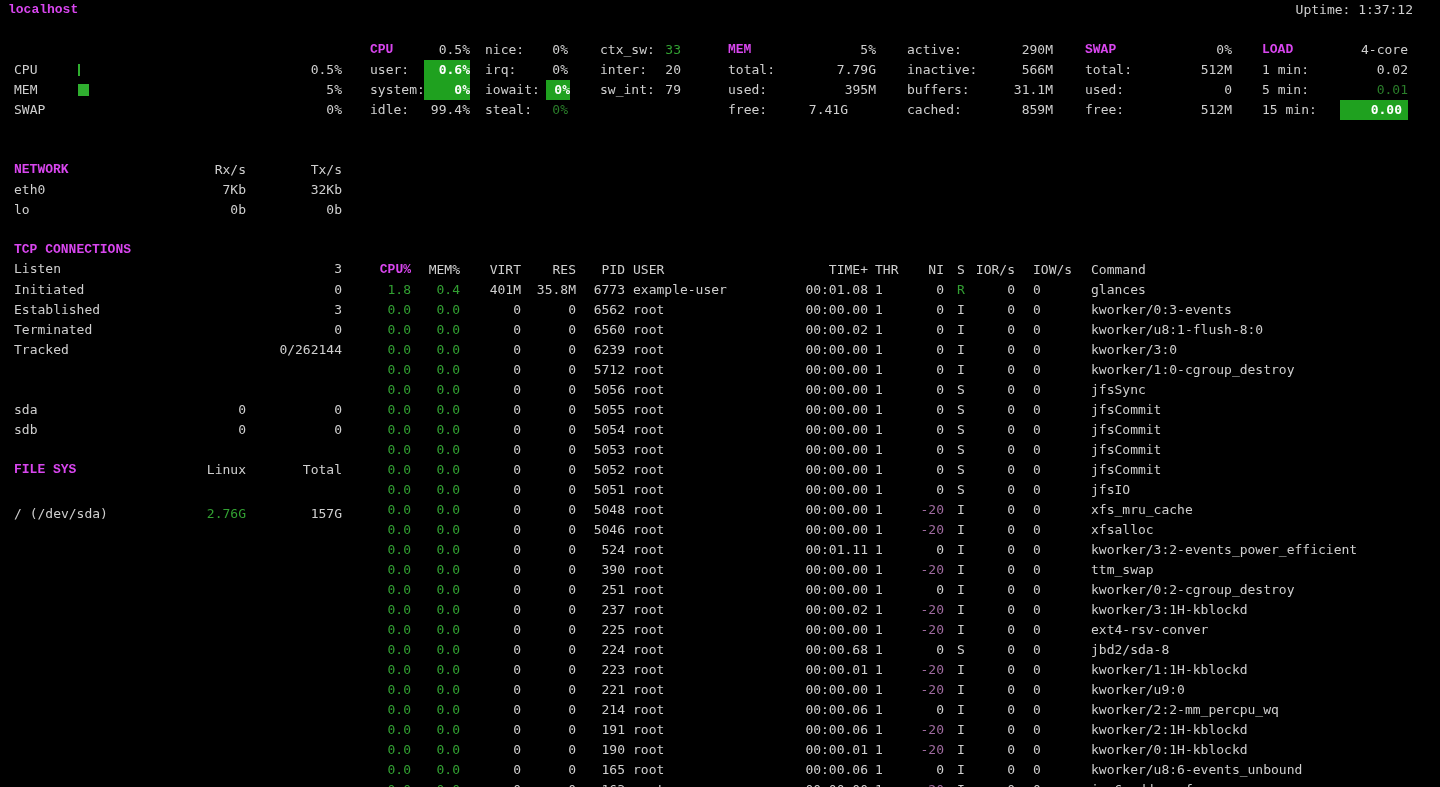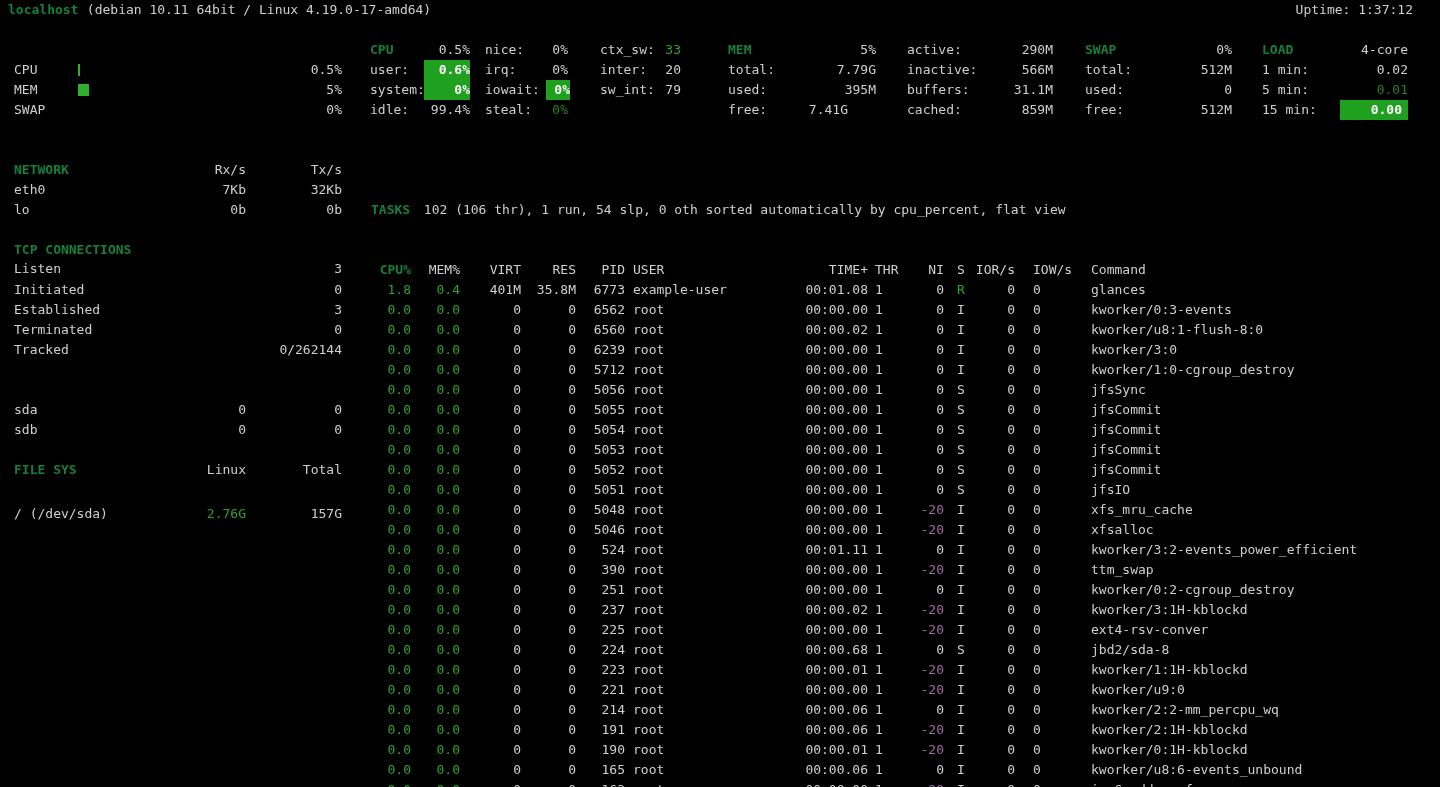--- a/index.html
+++ b/index.html
@@ -1,36 +1,35 @@
 <!DOCTYPE html>
 <html><head>
 <meta charset="utf-8">
 <style>
   html,body{margin:0;padding:0;background:#000;}
   #screen{position:relative;width:1440px;height:787px;background:#000;overflow:hidden;
     font-family:"DejaVu Sans Mono","Liberation Mono",monospace;font-size:13px;color:#cfcfcf;}
   .line{position:absolute;left:0;width:1440px;height:20px;line-height:20px;white-space:pre;}
   .abs{position:absolute;top:0;height:20px;line-height:20px;white-space:pre;display:block;}
   .r{text-align:right;}
-  .b{font-weight:bold;color:#15803d;}
+  .b{font-weight:bold;color:#d946ef;font-family:Liberation Mono, monospace;}
   .green{color:#32a032;}
   .dimgreen{color:#2a7e2a;}
   .purple{color:#a06ba0;}
   .bgbox{background:#1fa11f;color:#ffffff;font-weight:bold;text-align:right;}
   .bar{position:absolute;top:4px;height:12px;}
   .barfill{position:absolute;left:0;top:0;height:12px;background:#2fae2f;}
 </style>
 </head>
 <body>
 
 <div id="screen">
 
   <div class="line" style="top:0">
     <span class="abs b" style="left:8px">localhost</span>
-    <span class="abs" style="left:79px"> (debian 10.11 64bit / Linux 4.19.0-17-amd64)</span>
     <span class="abs r" style="left:1213px;width:200px">Uptime: 1:37:12</span>
   </div>
 
   <div id="quicklook">
       <div class="line" style="top: 60px;"><span class="abs" style="left:14px">CPU</span><span class="bar" style="left:78px;width:212px"><span class="barfill" style="width: 2px;"></span></span><span class="abs r" style="left:262px;width:80px">0.5%</span></div>
       <div class="line" style="top: 80px;"><span class="abs" style="left:14px">MEM</span><span class="bar" style="left:78px;width:212px"><span class="barfill" style="width: 10.6px;"></span></span><span class="abs r" style="left:262px;width:80px">5%</span></div>
       <div class="line" style="top: 100px;"><span class="abs" style="left:14px">SWAP</span><span class="bar" style="left:78px;width:212px"><span class="barfill" style="width: 0px;"></span></span><span class="abs r" style="left:262px;width:80px">0%</span></div>
     </div>
 
   <div>
@@ -160,24 +159,20 @@
   <div class="line" style="top:460px">
     <span class="abs b" style="left:14px">FILE SYS</span>
     <span class="abs r" style="left:186px;width:60px">Linux</span>
     <span class="abs r" style="left:282px;width:60px">Total</span>
   </div>
   <div id="filesys-rows">
       <div class="line" style="top: 504px;"><span class="abs" style="left:14px">/ (/dev/sda)</span><span class="abs r green" style="left:186px;width:60px">2.76G</span><span class="abs r" style="left:282px;width:60px">157G</span></div>
     </div>
 
 
-  <div class="line" style="top:200px">
-    <span class="abs b" style="left:371px">TASKS</span>
-    <span class="abs" style="left:416px"> 102 (106 thr), 1 run, 54 slp, 0 oth sorted automatically by cpu_percent, flat view</span>
-  </div>
 
   <div id="process-table">
       <div class="line" style="top: 260px;"><span class="abs r b" style="left:361px;width:50px">CPU%</span><span class="abs r" style="left:415px;width:45px">MEM%</span><span class="abs r" style="left:471px;width:50px">VIRT</span><span class="abs r" style="left:526px;width:50px">RES</span><span class="abs r" style="left:580px;width:45px">PID</span><span class="abs" style="left:633px">USER</span><span class="abs r" style="left:768px;width:100px">TIME+</span><span class="abs" style="left:875px">THR</span><span class="abs r" style="left:900px;width:44px">NI</span><span class="abs" style="left:957px">S</span><span class="abs r" style="left:971px;width:44px">IOR/s</span><span class="abs" style="left:1033px">IOW/s</span><span class="abs" style="left:1091px">Command</span></div>
       <div class="line" style="top: 280px;"><span class="abs r green" style="left:361px;width:50px">1.8</span><span class="abs r green" style="left:415px;width:45px">0.4</span><span class="abs r" style="left:471px;width:50px">401M</span><span class="abs r" style="left:526px;width:50px">35.8M</span><span class="abs r" style="left:580px;width:45px">6773</span><span class="abs" style="left:633px">example-user</span><span class="abs r" style="left:768px;width:100px">00:01.08</span><span class="abs" style="left:875px">1</span><span class="abs r" style="left:900px;width:44px">0</span><span class="abs green" style="left:957px">R</span><span class="abs r" style="left:971px;width:44px">0</span><span class="abs" style="left:1033px">0</span><span class="abs" style="left:1091px">glances</span></div>
       <div class="line" style="top: 300px;"><span class="abs r green" style="left:361px;width:50px">0.0</span><span class="abs r green" style="left:415px;width:45px">0.0</span><span class="abs r" style="left:471px;width:50px">0</span><span class="abs r" style="left:526px;width:50px">0</span><span class="abs r" style="left:580px;width:45px">6562</span><span class="abs" style="left:633px">root</span><span class="abs r" style="left:768px;width:100px">00:00.00</span><span class="abs" style="left:875px">1</span><span class="abs r" style="left:900px;width:44px">0</span><span class="abs" style="left:957px">I</span><span class="abs r" style="left:971px;width:44px">0</span><span class="abs" style="left:1033px">0</span><span class="abs" style="left:1091px">kworker/0:3-events</span></div>
       <div class="line" style="top: 320px;"><span class="abs r green" style="left:361px;width:50px">0.0</span><span class="abs r green" style="left:415px;width:45px">0.0</span><span class="abs r" style="left:471px;width:50px">0</span><span class="abs r" style="left:526px;width:50px">0</span><span class="abs r" style="left:580px;width:45px">6560</span><span class="abs" style="left:633px">root</span><span class="abs r" style="left:768px;width:100px">00:00.02</span><span class="abs" style="left:875px">1</span><span class="abs r" style="left:900px;width:44px">0</span><span class="abs" style="left:957px">I</span><span class="abs r" style="left:971px;width:44px">0</span><span class="abs" style="left:1033px">0</span><span class="abs" style="left:1091px">kworker/u8:1-flush-8:0</span></div>
       <div class="line" style="top: 340px;"><span class="abs r green" style="left:361px;width:50px">0.0</span><span class="abs r green" style="left:415px;width:45px">0.0</span><span class="abs r" style="left:471px;width:50px">0</span><span class="abs r" style="left:526px;width:50px">0</span><span class="abs r" style="left:580px;width:45px">6239</span><span class="abs" style="left:633px">root</span><span class="abs r" style="left:768px;width:100px">00:00.00</span><span class="abs" style="left:875px">1</span><span class="abs r" style="left:900px;width:44px">0</span><span class="abs" style="left:957px">I</span><span class="abs r" style="left:971px;width:44px">0</span><span class="abs" style="left:1033px">0</span><span class="abs" style="left:1091px">kworker/3:0</span></div>
       <div class="line" style="top: 360px;"><span class="abs r green" style="left:361px;width:50px">0.0</span><span class="abs r green" style="left:415px;width:45px">0.0</span><span class="abs r" style="left:471px;width:50px">0</span><span class="abs r" style="left:526px;width:50px">0</span><span class="abs r" style="left:580px;width:45px">5712</span><span class="abs" style="left:633px">root</span><span class="abs r" style="left:768px;width:100px">00:00.00</span><span class="abs" style="left:875px">1</span><span class="abs r" style="left:900px;width:44px">0</span><span class="abs" style="left:957px">I</span><span class="abs r" style="left:971px;width:44px">0</span><span class="abs" style="left:1033px">0</span><span class="abs" style="left:1091px">kworker/1:0-cgroup_destroy</span></div>
       <div class="line" style="top: 380px;"><span class="abs r green" style="left:361px;width:50px">0.0</span><span class="abs r green" style="left:415px;width:45px">0.0</span><span class="abs r" style="left:471px;width:50px">0</span><span class="abs r" style="left:526px;width:50px">0</span><span class="abs r" style="left:580px;width:45px">5056</span><span class="abs" style="left:633px">root</span><span class="abs r" style="left:768px;width:100px">00:00.00</span><span class="abs" style="left:875px">1</span><span class="abs r" style="left:900px;width:44px">0</span><span class="abs" style="left:957px">S</span><span class="abs r" style="left:971px;width:44px">0</span><span class="abs" style="left:1033px">0</span><span class="abs" style="left:1091px">jfsSync</span></div>
       <div class="line" style="top: 400px;"><span class="abs r green" style="left:361px;width:50px">0.0</span><span class="abs r green" style="left:415px;width:45px">0.0</span><span class="abs r" style="left:471px;width:50px">0</span><span class="abs r" style="left:526px;width:50px">0</span><span class="abs r" style="left:580px;width:45px">5055</span><span class="abs" style="left:633px">root</span><span class="abs r" style="left:768px;width:100px">00:00.00</span><span class="abs" style="left:875px">1</span><span class="abs r" style="left:900px;width:44px">0</span><span class="abs" style="left:957px">S</span><span class="abs r" style="left:971px;width:44px">0</span><span class="abs" style="left:1033px">0</span><span class="abs" style="left:1091px">jfsCommit</span></div>

